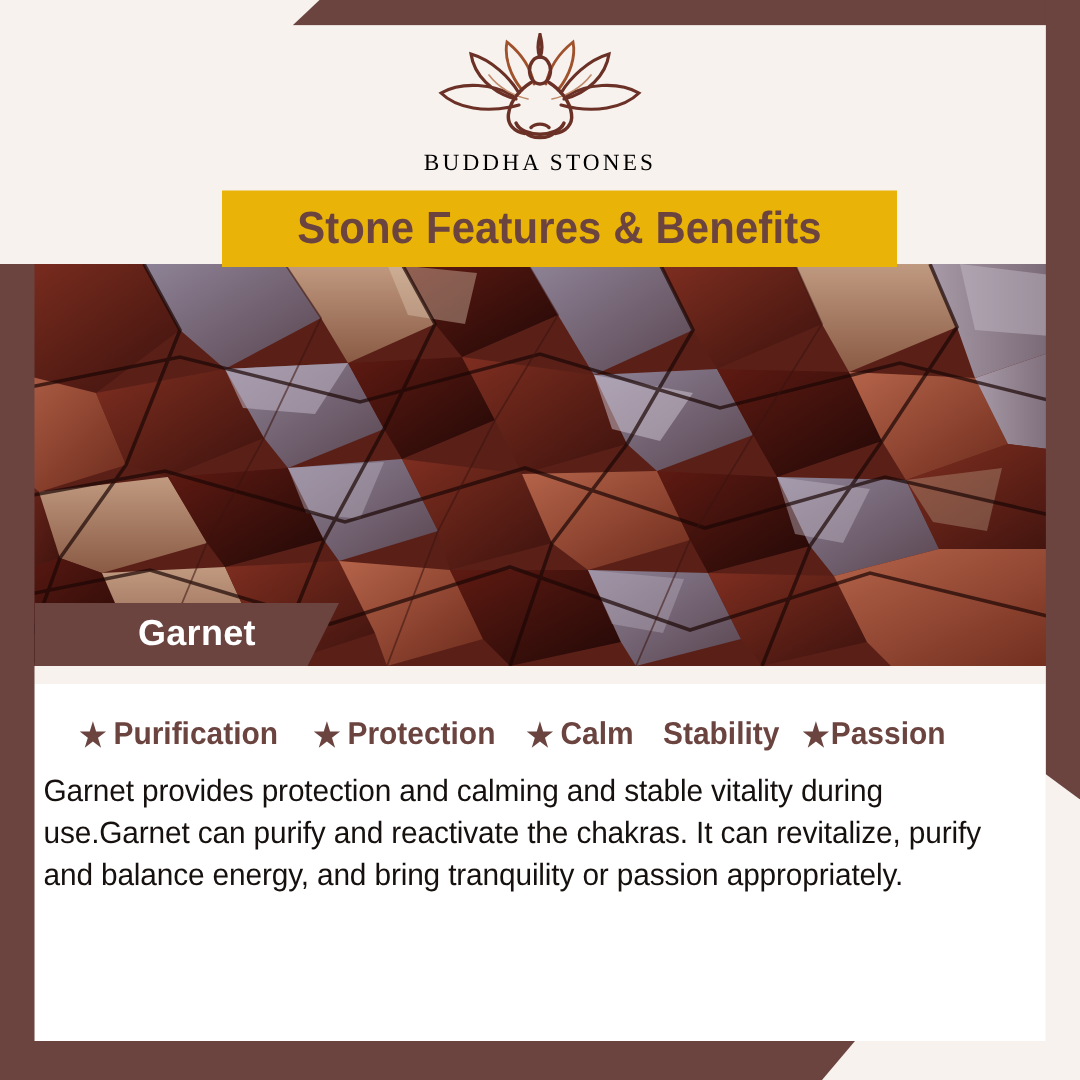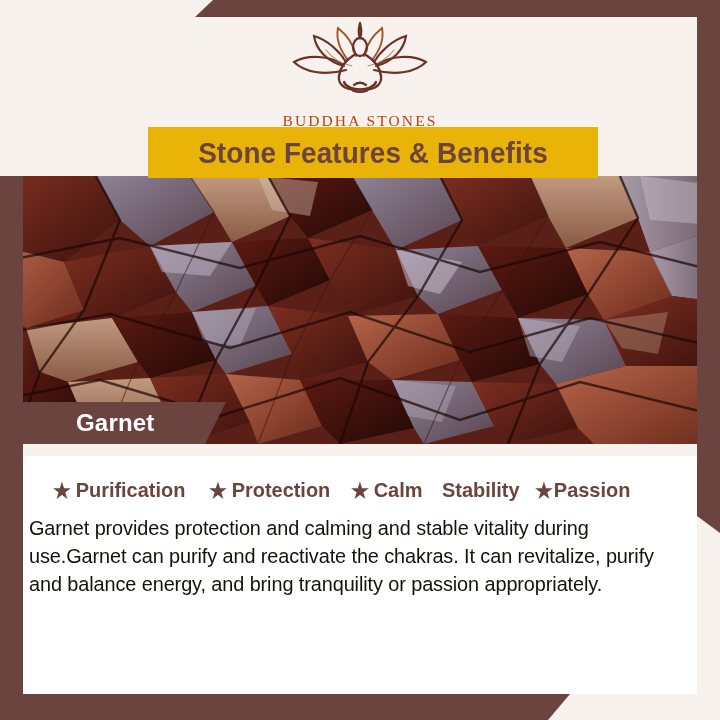--- a/index.html
+++ b/index.html
@@ -41,25 +41,25 @@
     position:absolute; left:0; top:0; width:720px; height:178px;
     background:#F7F2EE;
     z-index:2;
   }
   .logo-wrap{
     position:absolute; left:0; top:22px; width:720px;
     display:flex; flex-direction:column; align-items:center;
   }
   .logo-mark{ width:152px; height:78px; display:block; }
   .logo-word{
-    margin-top:12px;
+    margin-top:0;
     font-family:"Liberation Serif", serif;
     font-size:15.5px;
     letter-spacing:2.1px;
-    color:#c2410c;
+    color:#000000;
     font-weight:400;
   }
 
   .title-band{
     position:absolute; left:148px; top:127px; width:450px; height:51px;
     background:#eab308;
     display:flex; align-items:center; justify-content:center;
     z-index:4;
   }
   .title-band h1{
@@ -83,21 +83,21 @@
   .photo svg{ display:block; width:720px; height:268px; }
 
   .stone-label{
     position:absolute; left:23px; top:402px; width:203px; height:42px;
     background:#6B4440;
     clip-path:polygon(0 0, 100% 0, calc(100% - 21px) 100%, 0 100%);
     display:flex; align-items:center;
     z-index:5;
   }
   .stone-label span{
-    margin-left:53px;
+    margin-left:69px;
     color:#FFFFFF;
     font-size:24px;
     font-weight:bold;
     letter-spacing:.2px;
   }
 
   
   .separator{
     position:absolute; left:23px; top:444px; width:674px; height:12px;
     background:#F7F2EE;

